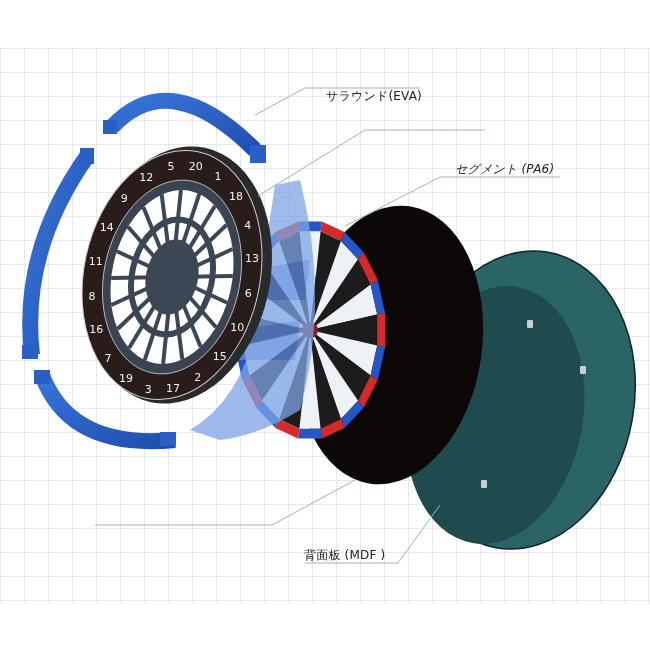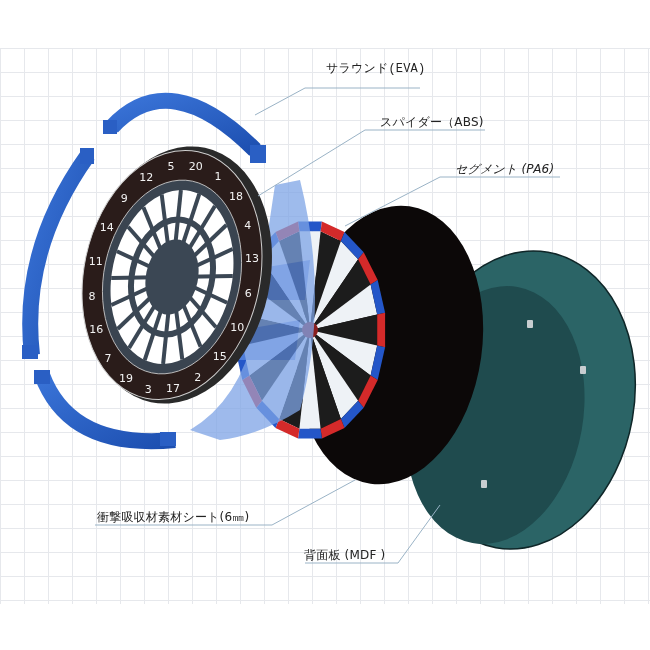--- a/index.html
+++ b/index.html
@@ -173,18 +173,16 @@
 
     <g stroke="#9ab3c6" stroke-width="1" fill="none">
       <polyline points="255,115 305,88 420,88"></polyline>
       <polyline points="258,196 365,130 485,130"></polyline>
       <polyline points="345,226 440,177 560,177"></polyline>
       <polyline points="355,480 272,525 95,525"></polyline>
       <polyline points="440,505 398,563 305,563"></polyline>
     </g>
   </svg>
 
-  <div class="label" style="left:326px;top:60px;font-family:Liberation Mono, monospace;">サラウンド(EVA)</div>
-  <div class="label" style="left:380px;top:114px;">スパイダー（ABS)</div>
+  <div class="label" style="left:326px;top:88px;">サラウンド(EVA)</div>
   <div class="label" style="left:455px;top:161px;font-style:italic;">セグメント (PA6)</div>
-  <div class="label" style="left:97px;top:509px;">衝撃吸収材素材シート(6㎜)</div>
   <div class="label" style="left:304px;top:547px;">背面板 (MDF )</div>
 </div>
 
 </body></html>

